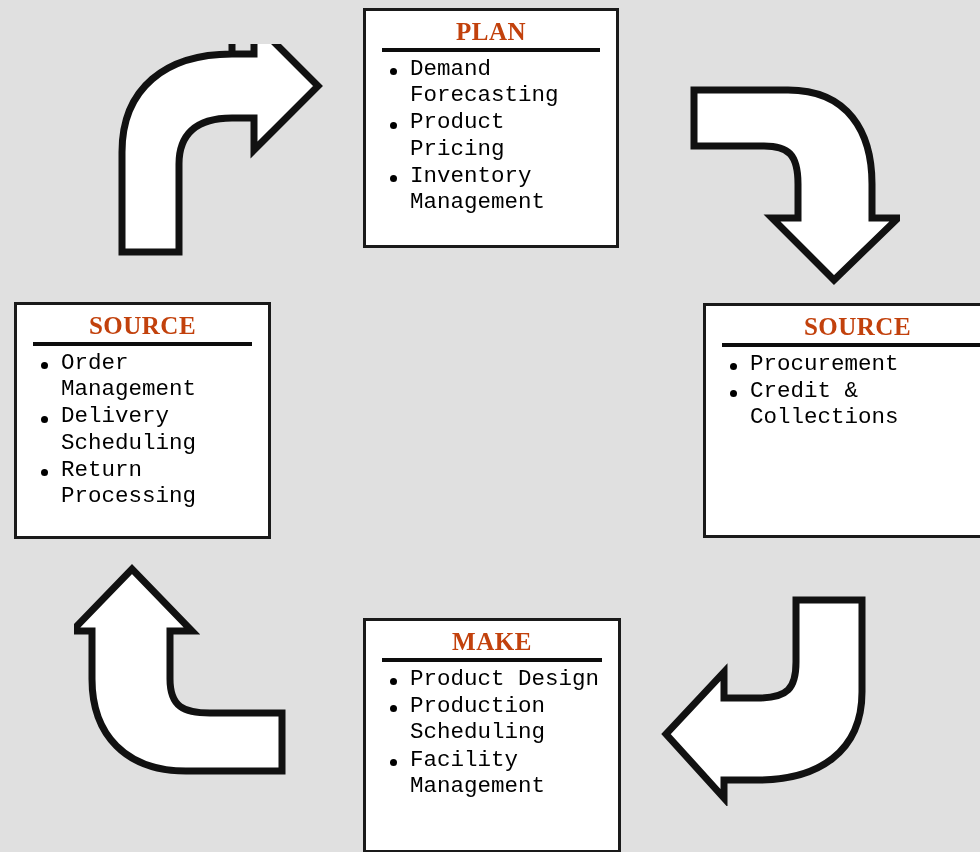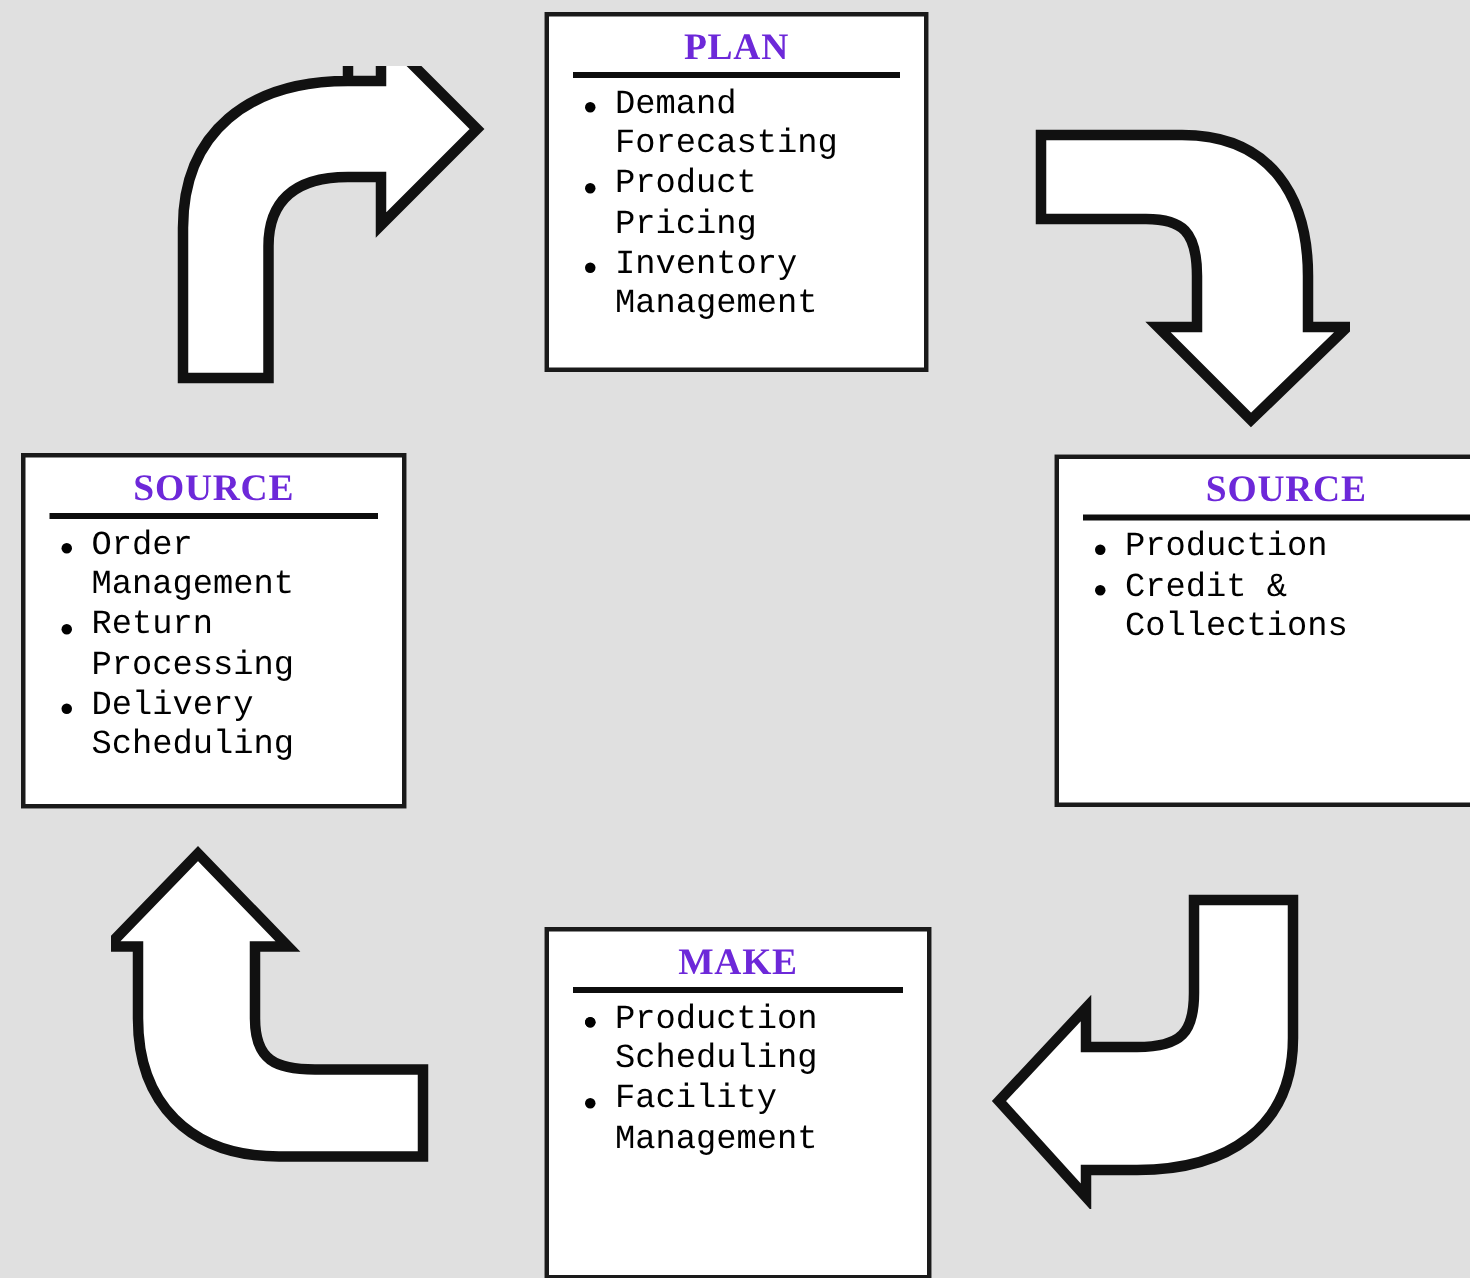--- a/index.html
+++ b/index.html
@@ -28,21 +28,21 @@
     border: 3px solid #1a1a1a;
     box-sizing: border-box;
     padding: 6px 10px 6px 10px;
   }
   .box-title {
     text-align: center;
     font-weight: bold;
     font-size: 25px;
     letter-spacing: 0.5px;
     line-height: 1.05;
-    color: #6d28d9;
+    color: #c2410c;
     padding-top: 2px;
     font-family: "Liberation Serif", "DejaVu Serif", serif;
   }
   .title-rule {
     height: 4px;
     background: #0d0d0d;
     margin: 3px 6px 4px 6px;
   }
   .box-list {
     list-style: none;
@@ -116,35 +116,36 @@
       </li>
     </ul>
   </div>
 
   <div class="box" id="box-source">
     <div class="box-title">SOURCE</div>
     <div class="title-rule"></div>
     <ul class="box-list">
       <li>
         <span class="bullet"></span>
-        <span class="li-text">Production</span>
+        <span class="li-text">Procurement</span>
       </li>
       <li>
         <span class="bullet"></span>
         <span class="li-text">Credit &amp; Collections</span>
       </li>
     </ul>
   </div>
 
   <div class="box" id="box-make">
     <div class="box-title">MAKE</div>
     <div class="title-rule"></div>
     <ul class="box-list">
       <li>
         <span class="bullet"></span>
+        <span class="li-text">Product Design</span>
       </li>
       <li>
         <span class="bullet"></span>
         <span class="li-text">Production Scheduling</span>
       </li>
       <li>
         <span class="bullet"></span>
         <span class="li-text">Facility Management</span>
       </li>
     </ul>
@@ -153,25 +154,25 @@
   <div class="box" id="box-deliver">
     <div class="box-title">SOURCE</div>
     <div class="title-rule"></div>
     <ul class="box-list">
       <li>
         <span class="bullet"></span>
         <span class="li-text">Order Management</span>
       </li>
       <li>
         <span class="bullet"></span>
+        <span class="li-text">Delivery Scheduling</span>
+      </li>
+      <li>
+        <span class="bullet"></span>
         <span class="li-text">Return Processing</span>
-      </li>
-      <li>
-        <span class="bullet"></span>
-        <span class="li-text">Delivery Scheduling</span>
       </li>
     </ul>
   </div>
 
   <div class="arrow" id="arrow-deliver-to-plan">
     <svg width="224" height="212" viewBox="0 0 224 212">
       <path class="arrow-shape" d="M 18 208
                L 18 108
                C 18 44 62 10 128 10
                L 128 -18

